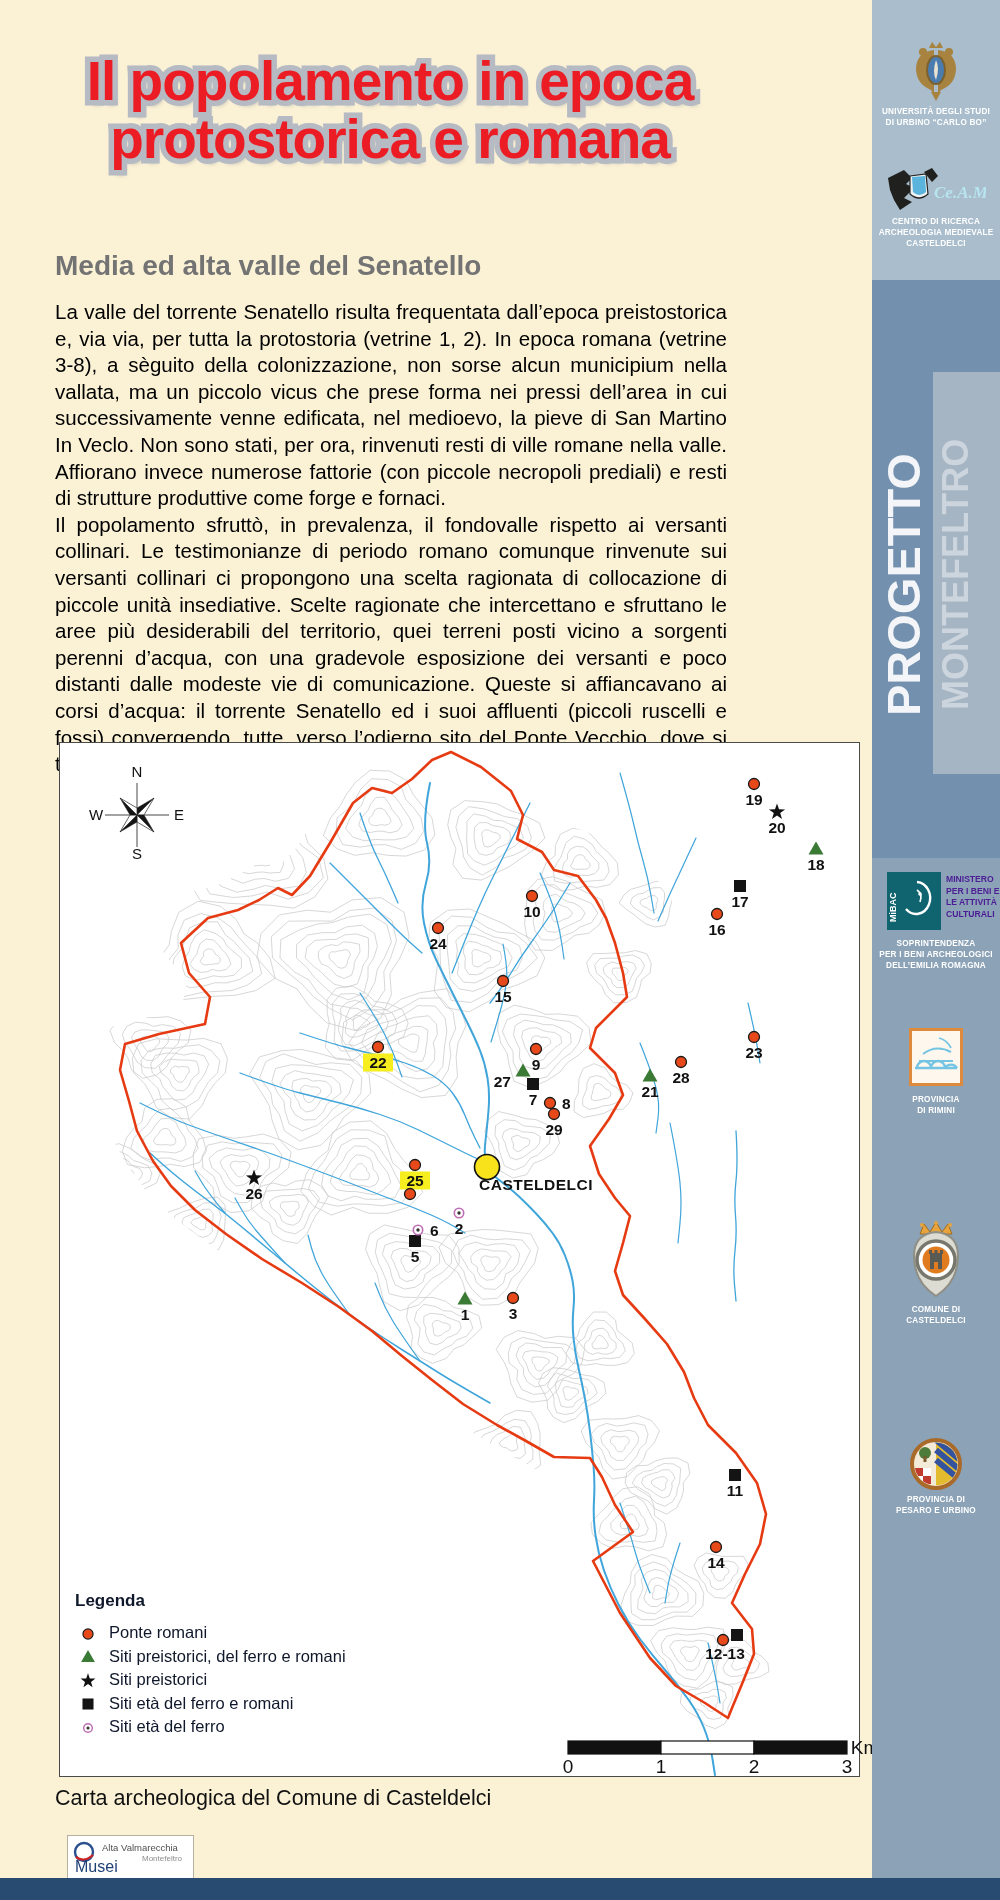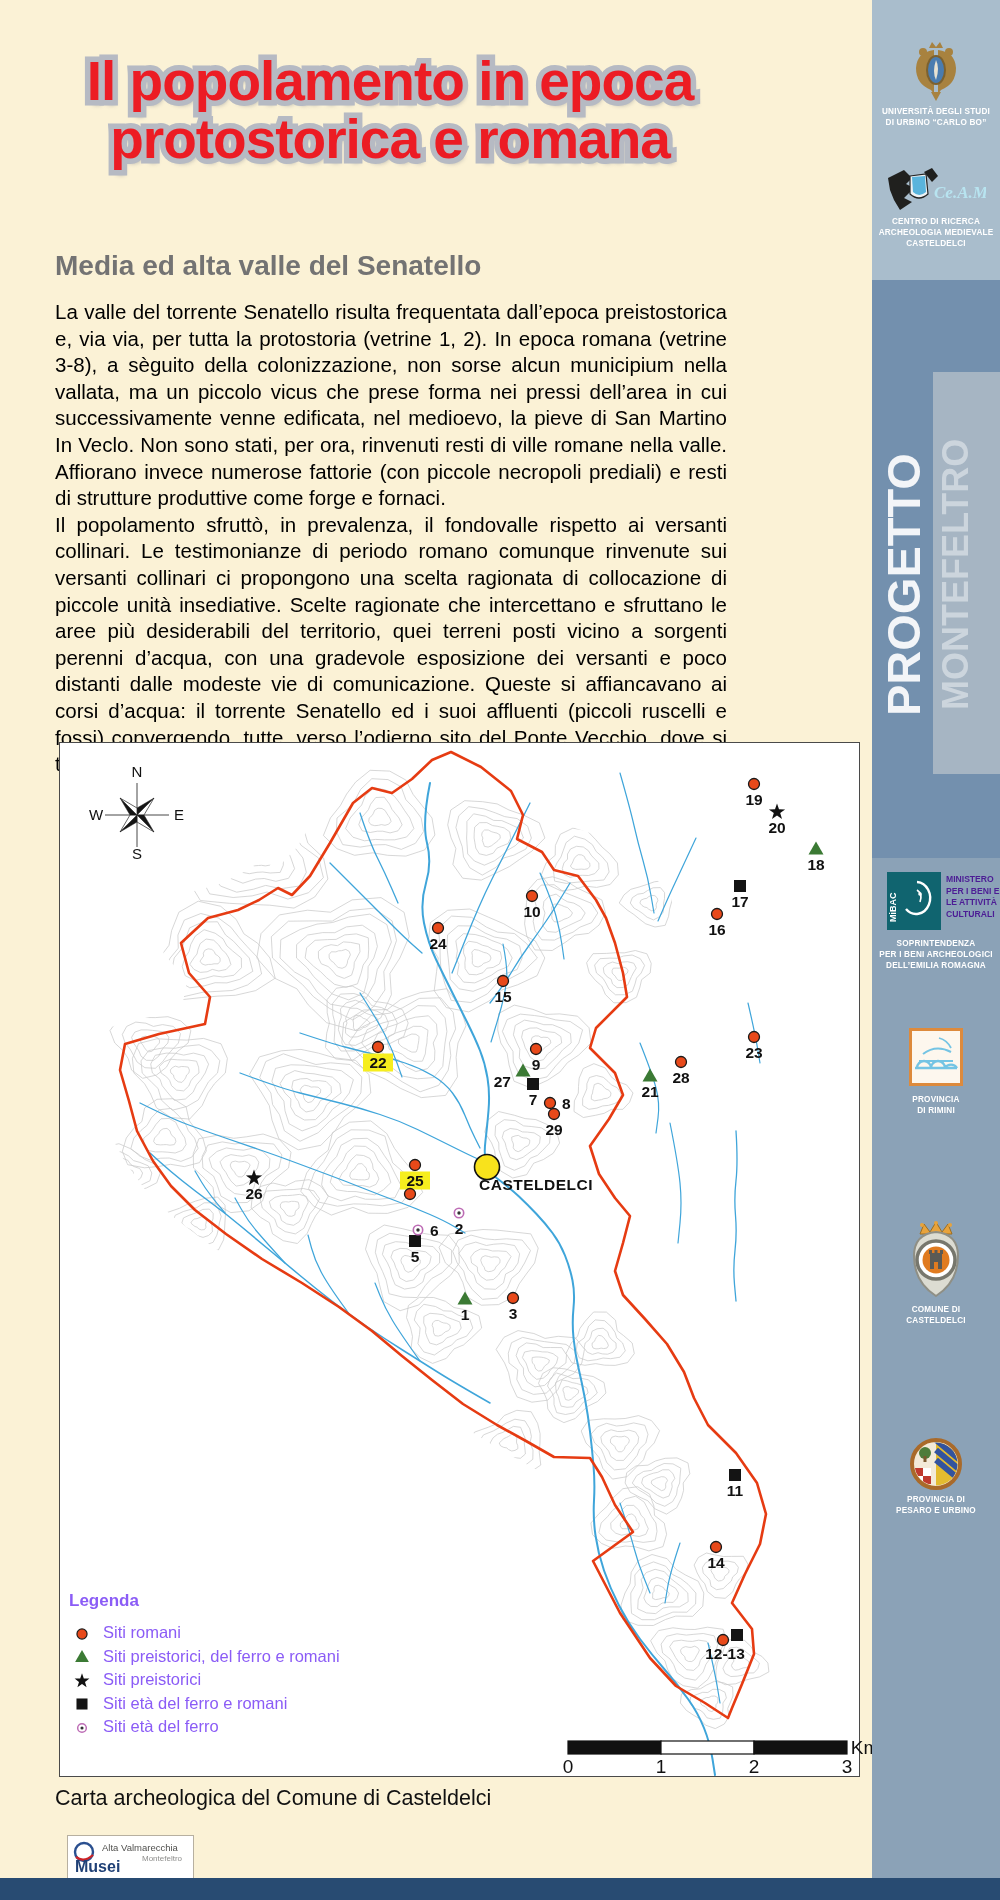--- a/index.html
+++ b/index.html
@@ -18,32 +18,32 @@
   
   .subtitle{left:55px;top:250px;font-size:28px;font-weight:bold;color:#737373;}
   .bodytext{left:55px;top:299px;width:672px;font-size:20.5px;line-height:26.6px;
             color:#000000;text-align:justify;}
   .bodytext p{margin:0;}
 
   
   .map-box{left:59px;top:742px;width:799px;height:1033px;background:#fff;
            border:1.6px solid #4a4a4a;}
   #map-svg{position:absolute;left:0;top:0;overflow:visible;}
-  .legend{left:9px;top:848px;color:#8b5cf6;}
+  .legend{left:15px;top:848px;color:#0f172a;}
   .legend-title{font-size:17px;font-weight:bold;margin-bottom:10px;}
   .legend-row{display:flex;align-items:center;height:23.5px;}
   .legend-sym{width:26px;display:flex;justify-content:center;}
   .legend-label{font-size:16.5px;margin-left:8px;}
 
   .caption{left:55px;top:1786px;font-size:21.5px;color:#111;}
 
   
   .musei{left:67px;top:1835px;width:127px;height:46px;background:#fff;
          border:1px solid #b7b0a0;box-sizing:border-box;}
-  .musei-title{position:absolute;left:7px;bottom:4px;font-size:16px;font-weight:bold;
+  .musei-title{position:absolute;left:7px;bottom:4px;font-size:16px;font-weight:normal;
                color:#1f4076;}
   .musei-l1{position:absolute;left:34px;top:6px;font-size:9.5px;color:#50504e;}
   .musei-l2{position:absolute;left:74px;top:18px;font-size:8px;color:#8d8d8b;}
 
   
   .sidebar{left:872px;top:0;width:128px;height:1900px;background:#8ba2b7;}
   .sb-top{position:absolute;left:0;top:0;width:140px;height:280px;background:#a9bdcc;}
   .sb-band{position:absolute;left:0;top:280px;width:128px;height:578px;background:#7390ae;}
   .monte-rect{position:absolute;left:61px;top:92px;width:67px;height:402px;background:#a6b5c3;}
   .vword{position:absolute;writing-mode:vertical-rl;transform:rotate(180deg);
@@ -458,21 +458,21 @@
     <div class="legend-title">Legenda</div>
     <div id="legend-items">
         <div class="legend-row">
           <div class="legend-sym">
             <svg width="20" height="20" viewBox="0 0 20 20">
               <g>
                 <circle cx="10" cy="11" r="5.0600000000000005" fill="#e8491a" stroke="#1a1a1a" stroke-width="1.1960000000000002"></circle>
               </g>
             </svg>
           </div>
-          <div class="legend-label">Siti romani</div>
+          <div class="legend-label">Ponte romani</div>
         </div>
         <div class="legend-row">
           <div class="legend-sym">
             <svg width="20" height="20" viewBox="0 0 20 20">
               <g>
                 <path d="M10,4.1 L16.9,16.060000000000002 L3.0999999999999996,16.060000000000002 Z" fill="#3b7a34"></path>
               </g>
             </svg>
           </div>
           <div class="legend-label">Siti preistorici, del ferro e romani</div>

